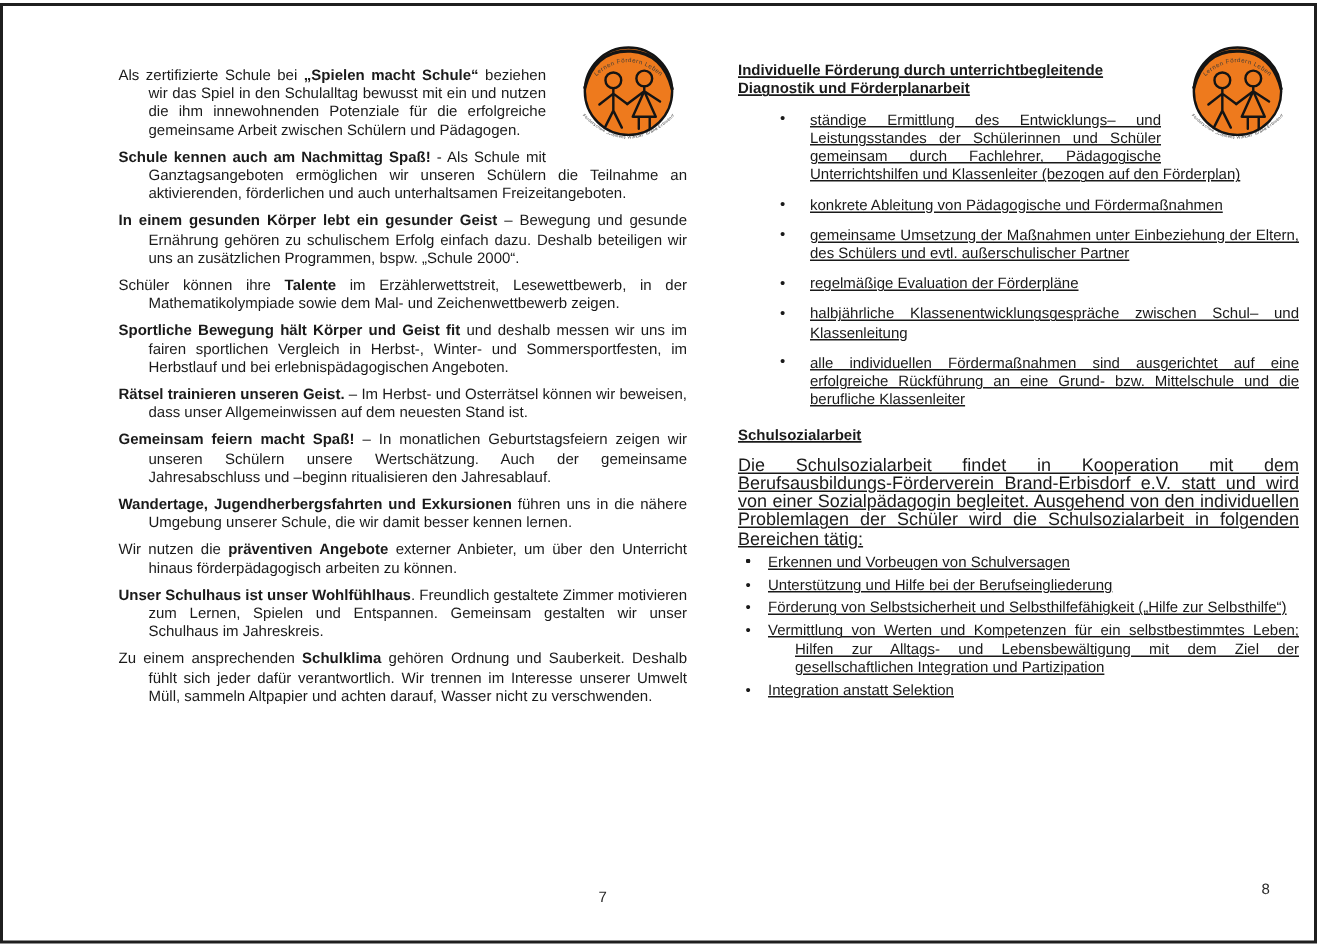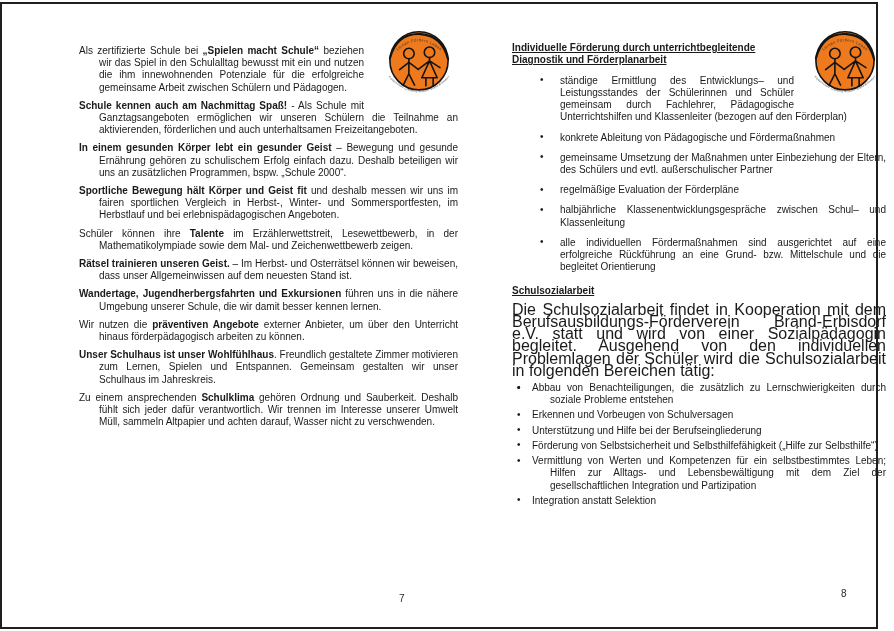--- a/index.html
+++ b/index.html
@@ -7,41 +7,41 @@
     width:894px;height:631px;position:relative;overflow:hidden;
     background:#ffffff;color:#1a1a1a;
     font-family:"Liberation Sans", sans-serif;
   }
   .frame{
     position:absolute;left:0px;top:2px;width:874px;height:623px;
     border:2px solid #1f1f1f;pointer-events:none;
   }
   .page{position:absolute;}
   .page-left{left:65px;top:32px;width:393px;}
-  .page-right{left:512px;top:30px;width:374px;}
+  .page-right{left:492px;top:30px;width:374px;text-decoration:underline;}
 
   .logo{float:right;width:82px;height:76px;}
   .page-left .logo{margin:-10px -2px 2px 14px;}
   .page-right .logo{margin:-8px 0px 2px 10px;}
 
   .para{
     margin:0 0 6px 14px;padding-left:20px;text-indent:-20px;
     text-align:justify;font-size:10px;line-height:12.2px;
     hyphens:auto;-webkit-hyphens:auto;
   }
   .para.lead{margin-top:13px;}
   .para b{font-weight:bold;}
 
   .sec-title{
     margin:12px 0 0 0;font-size:10px;line-height:12.4px;
     font-weight:bold;text-decoration:underline;
   }
   .sec-title.second{margin-bottom:6px;}
   .intro{
-    margin:0 0 5px 0;font-size:16px;line-height:12.2px;
+    margin:0 0 5px 0;font-size:12px;line-height:12.2px;
     text-align:justify;hyphens:auto;-webkit-hyphens:auto;
   }
   ul{list-style:none;margin:8px 0 0 0;padding:0;}
   ul.tight{margin-top:2px;}
   li{
     position:relative;font-size:10px;line-height:12.2px;
     text-align:justify;hyphens:auto;-webkit-hyphens:auto;
   }
   .list1 li{padding-left:48px;margin-bottom:8px;}
   .list1 .dot{position:absolute;left:28px;top:-0.5px;}
@@ -79,52 +79,53 @@
 <div class="frame"></div>
 
 <div class="page page-left">
   <svg class="logo" viewBox="0 0 100 94">
       <use href="#logoSym"></use>
     </svg>
 
   <p class="para lead"><span>Als zertifizierte Schule bei </span><b>„Spielen macht Schule“</b><span> beziehen wir das Spiel in den Schulalltag bewusst mit ein und nutzen die ihm innewohnenden Potenziale für die erfolgreiche gemeinsame Arbeit zwischen Schülern und Pädagogen.</span></p>
   <p class="para"><span></span><b>Schule kennen auch am Nachmittag Spaß!</b><span> - Als Schule mit Ganztagsangeboten ermöglichen wir unseren Schülern die Teilnahme an aktivierenden, förderlichen und auch unterhaltsamen Freizeitangeboten.</span></p>
   <p class="para"><span></span><b>In einem gesunden Körper lebt ein gesunder Geist</b><span> – Bewegung und gesunde Ernährung gehören zu schulischem Erfolg einfach dazu.  Deshalb beteiligen wir uns an zusätzlichen Programmen, bspw. „Schule 2000“.</span></p>
+  <p class="para"><span>Schüler können ihre </span><b>Talente</b><span> im Erzählerwettstreit, Lesewettbewerb, in der Mathematikolympiade sowie dem Mal- und Zeichenwettbewerb zeigen.</span></p>
   <p class="para"><span></span><b>Sportliche Bewegung hält Körper und Geist fit</b><span> und deshalb messen wir uns im fairen sportlichen Vergleich in Herbst-, Winter- und Sommersportfesten, im Herbstlauf und bei erlebnispädagogischen Angeboten.</span></p>
-  <p class="para"><span>Schüler können ihre </span><b>Talente</b><span> im Erzählerwettstreit, Lesewettbewerb, in der Mathematikolympiade sowie dem Mal- und Zeichenwettbewerb zeigen.</span></p>
   <p class="para"><span></span><b>Rätsel trainieren unseren Geist.</b><span> – Im Herbst- und Osterrätsel können wir beweisen, dass unser Allgemeinwissen auf dem neuesten Stand ist.</span></p>
+  <p class="para"><span></span><b>Gemeinsam feiern macht Spaß!</b><span> – In monatlichen Geburtstagsfeiern zeigen wir unseren Schülern unsere Wertschätzung. Auch der gemeinsame Jahresabschluss und –beginn ritualisieren den Jahresablauf.</span></p>
   <p class="para"><span></span><b>Wandertage, Jugendherbergsfahrten und Exkursionen</b><span> führen uns in die nähere Umgebung unserer Schule, die wir damit besser kennen lernen.</span></p>
   <p class="para"><span>Wir nutzen die </span><b>präventiven Angebote</b><span> externer Anbieter, um über den Unterricht hinaus förderpädagogisch arbeiten zu können.</span></p>
   <p class="para"><span></span><b>Unser Schulhaus ist unser Wohlfühlhaus</b><span>. Freundlich gestaltete Zimmer motivieren zum Lernen, Spielen und Entspannen. Gemeinsam gestalten wir unser Schulhaus im Jahreskreis.</span></p>
   <p class="para"><span>Zu einem ansprechenden </span><b>Schulklima</b><span> gehören Ordnung und Sauberkeit. Deshalb fühlt sich jeder dafür verantwortlich. Wir trennen im Interesse unserer Umwelt Müll, sammeln Altpapier und achten darauf, Wasser nicht zu verschwenden.</span></p>
 </div>
 
 <div class="page page-right">
   <svg class="logo" viewBox="0 0 100 94">
       <use href="#logoSym"></use>
     </svg>
 
   <h2 class="sec-title">Individuelle Förderung durch unterrichtbegleitende Diagnostik und Förderplanarbeit</h2>
 
   <ul class="list1">
     <li><span class="dot">•</span><span>ständige Ermittlung des Entwicklungs– und Leistungsstandes der Schülerinnen und Schüler gemeinsam durch Fachlehrer, Pädagogische Unterrichtshilfen und Klassenleiter (bezogen auf den Förderplan)</span></li>
     <li><span class="dot">•</span><span>konkrete Ableitung von Pädagogische und Fördermaßnahmen</span></li>
     <li><span class="dot">•</span><span>gemeinsame Umsetzung der Maßnahmen unter Einbeziehung der Eltern, des Schülers und evtl. außerschulischer Partner</span></li>
     <li><span class="dot">•</span><span>regelmäßige Evaluation der Förderpläne</span></li>
     <li><span class="dot">•</span><span>halbjährliche Klassenentwicklungsgespräche zwischen Schul– und Klassenleitung</span></li>
-    <li><span class="dot">•</span><span>alle individuellen Fördermaßnahmen sind ausgerichtet auf eine erfolgreiche Rückführung an eine Grund- bzw. Mittelschule und die begleitet Orientierung</span></li>
+    <li><span class="dot">•</span><span>alle individuellen Fördermaßnahmen sind ausgerichtet auf eine erfolgreiche Rückführung an eine Grund- bzw. Mittelschule und die berufliche Klassenleiter</span></li>
   </ul>
 
   <h3 class="sec-title second">Schulsozialarbeit</h3>
   <p class="intro">Die Schulsozialarbeit findet in Kooperation mit dem Berufsausbildungs-Förderverein Brand-Erbisdorf e.V. statt und wird von einer Sozialpädagogin begleitet. Ausgehend von den individuellen Problemlagen der Schüler wird die Schulsozialarbeit in folgenden Bereichen tätig:</p>
 
   <ul class="list2 tight">
     <li><span class="dot">•</span></li>
     <li><span class="dot">•</span></li>
-    <li><span class="dot">•</span><span>Abbau von Benachteiligungen, die zusätzlich zu Lernschwierigkeiten durch soziale Probleme entstehen</span></li>
+    <li><span class="dot">•</span></li>
     <li><span class="dot">•</span><span>Erkennen und Vorbeugen von Schulversagen</span></li>
     <li><span class="dot">•</span><span>Unterstützung und Hilfe bei der Berufseingliederung</span></li>
     <li><span class="dot">•</span><span>Förderung von Selbstsicherheit und Selbsthilfefähigkeit („Hilfe zur Selbsthilfe“)</span></li>
     <li><span class="dot">•</span><span>Vermittlung von Werten und Kompetenzen für ein selbstbestimmtes Leben; Hilfen zur Alltags- und Lebensbewältigung mit dem Ziel der gesellschaftlichen Integration und Partizipation</span></li>
     <li><span class="dot">•</span><span>Integration anstatt Selektion</span></li>
   </ul>
 </div>
 
 <div class="pageno pageno-left">7</div>
 <div class="pageno pageno-right">8</div>

